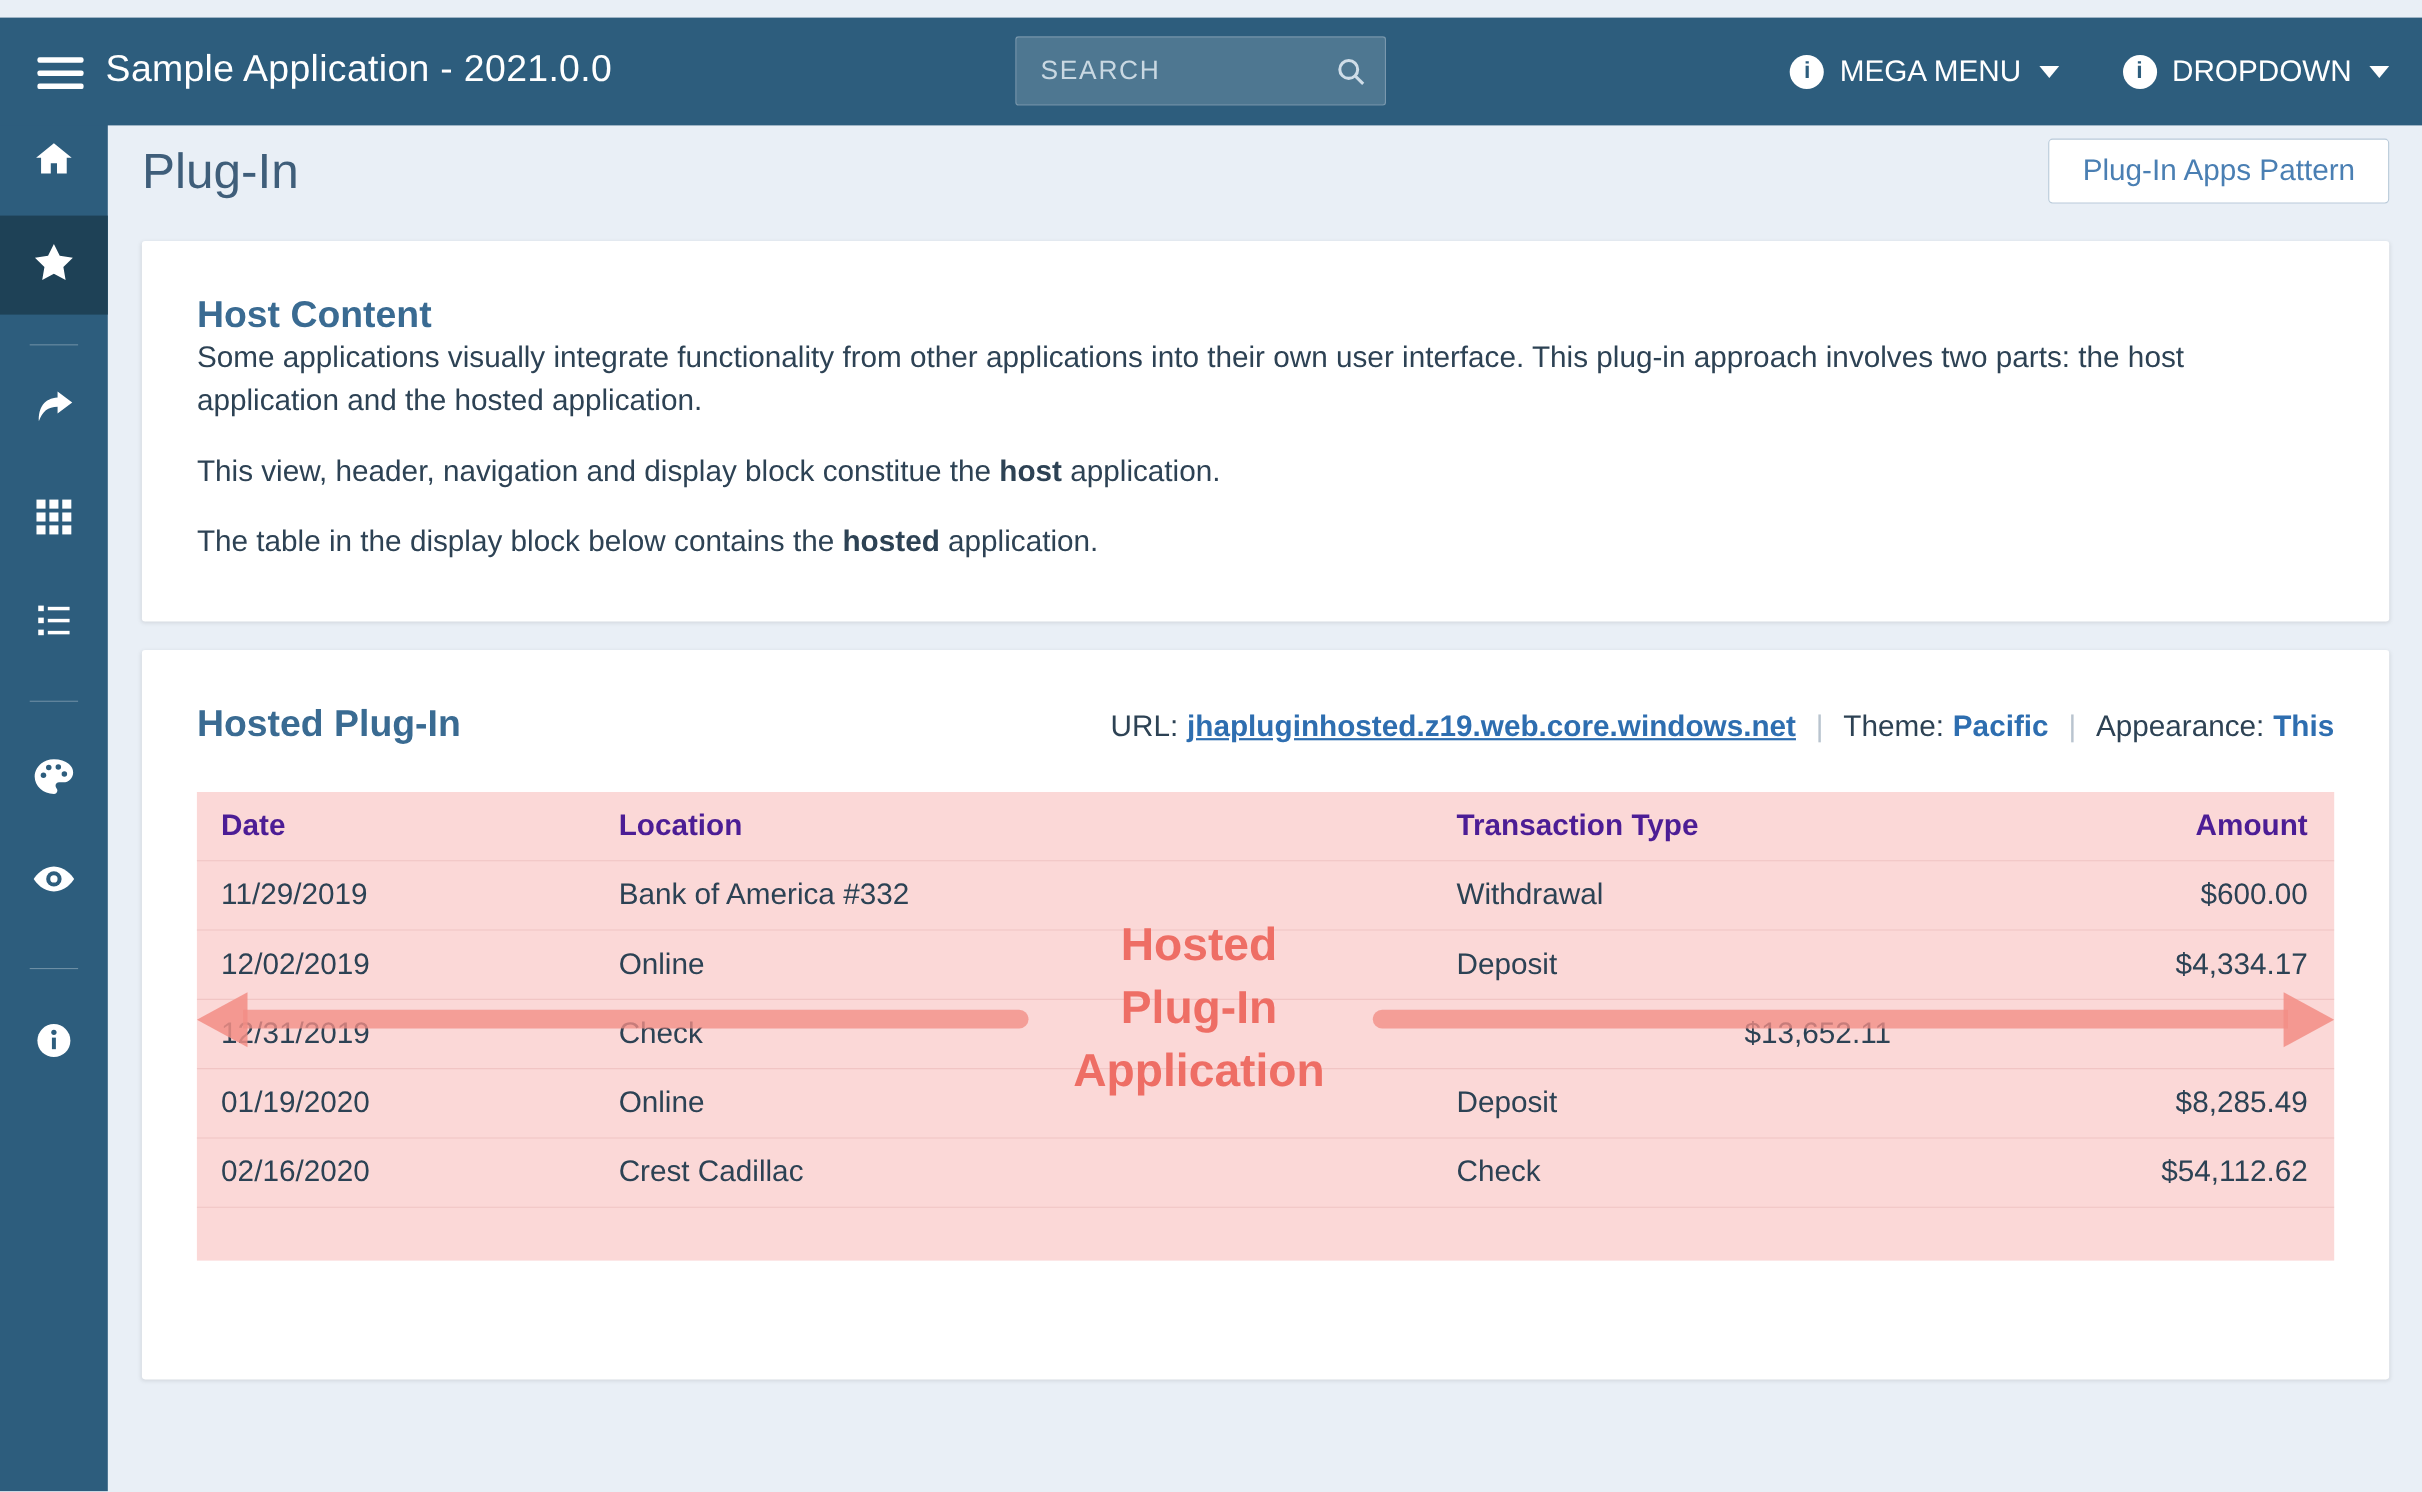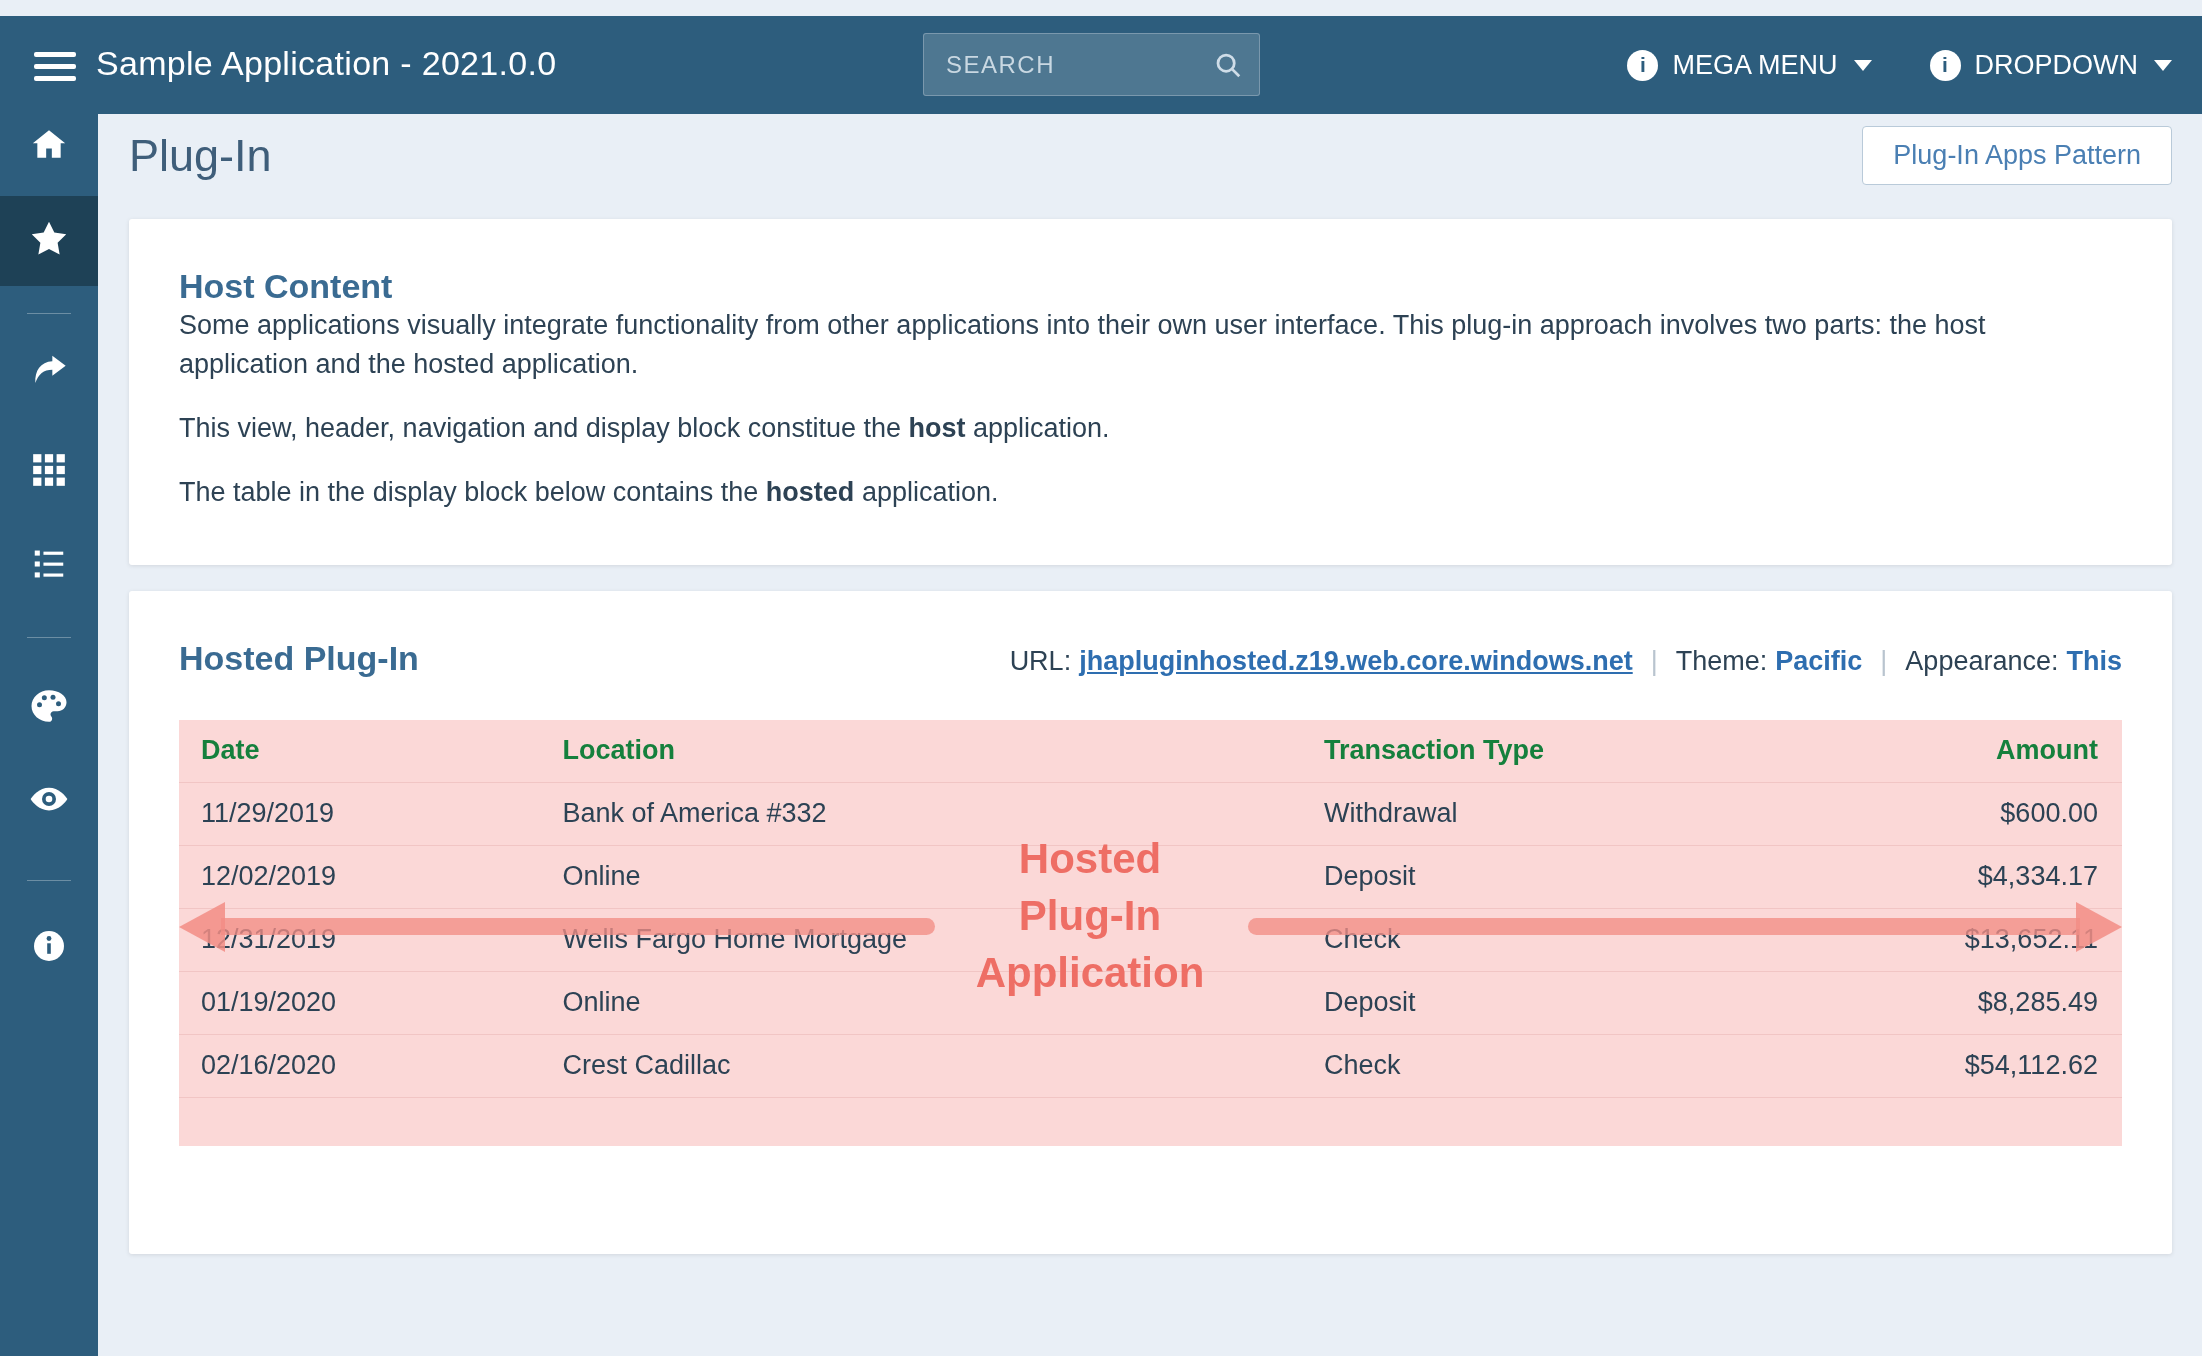--- a/index.html
+++ b/index.html
@@ -44,21 +44,21 @@
   .meta a { color:#2e6eb0; font-weight:700; text-decoration:underline; cursor:pointer; }
   .meta .sep { color:#b9c4cf; margin:0 18px; }
   .meta .val { color:#2e6eb0; font-weight:700; }
   .meta .lbl { margin-right:8px; }
 
   
   .plugin-table { position:relative; margin-top:42px; background:var(--pink-overlay,#fbd8d7); padding-bottom:48px; }
   .trow { display:grid; grid-template-columns:18.6% 39.2% 22.7% 19.5%; height:63px; align-items:center; border-bottom:1px solid rgba(205,130,130,.22); }
   .tcell { padding-left:22px; font-size:27px; color:#2c4254; white-space:nowrap; overflow:hidden; }
   .tcell.c3 { text-align:right; padding-right:24px; padding-left:0; }
-  .thead-row .tcell { color:#15803d; font-weight:600; cursor:pointer; }
+  .thead-row .tcell { color:#4c1d95; font-weight:600; cursor:pointer; }
 
   
   .overlay { position:absolute; inset:0; pointer-events:none; }
   .arrow-bar { position:absolute; top:198px; height:17px; background:rgba(242,141,133,.78); }
   .arrow-bar.left  { left:42px;  width:714px; border-radius:0 9px 9px 0; }
   .arrow-bar.right { right:42px; width:832px; border-radius:9px 0 0 9px; }
   .arrow-head { position:absolute; top:182px; width:0; height:0; border-top:25px solid transparent; border-bottom:25px solid transparent; }
   .arrow-head.left  { left:0;  border-right:46px solid rgba(242,141,133,.85); }
   .arrow-head.right { right:0; border-left:46px solid rgba(242,141,133,.85); }
   .annotation { position:absolute; left:756px; width:310px; top:110px; text-align:center; font-size:42px; font-weight:700; color:#ee6e65; line-height:1.36; }
@@ -226,21 +226,20 @@
               <div class="tcell c3">$600.00</div>
             </div>
             <div class="trow">
               <div class="tcell c0">12/02/2019</div>
               <div class="tcell c1">Online</div>
               <div class="tcell c2">Deposit</div>
               <div class="tcell c3">$4,334.17</div>
             </div>
             <div class="trow">
               <div class="tcell c0">12/31/2019</div>
-              <div class="tcell c1">Wells Fargo Home Mortgage</div>
               <div class="tcell c2">Check</div>
               <div class="tcell c3">$13,652.11</div>
             </div>
             <div class="trow">
               <div class="tcell c0">01/19/2020</div>
               <div class="tcell c1">Online</div>
               <div class="tcell c2">Deposit</div>
               <div class="tcell c3">$8,285.49</div>
             </div>
             <div class="trow">

